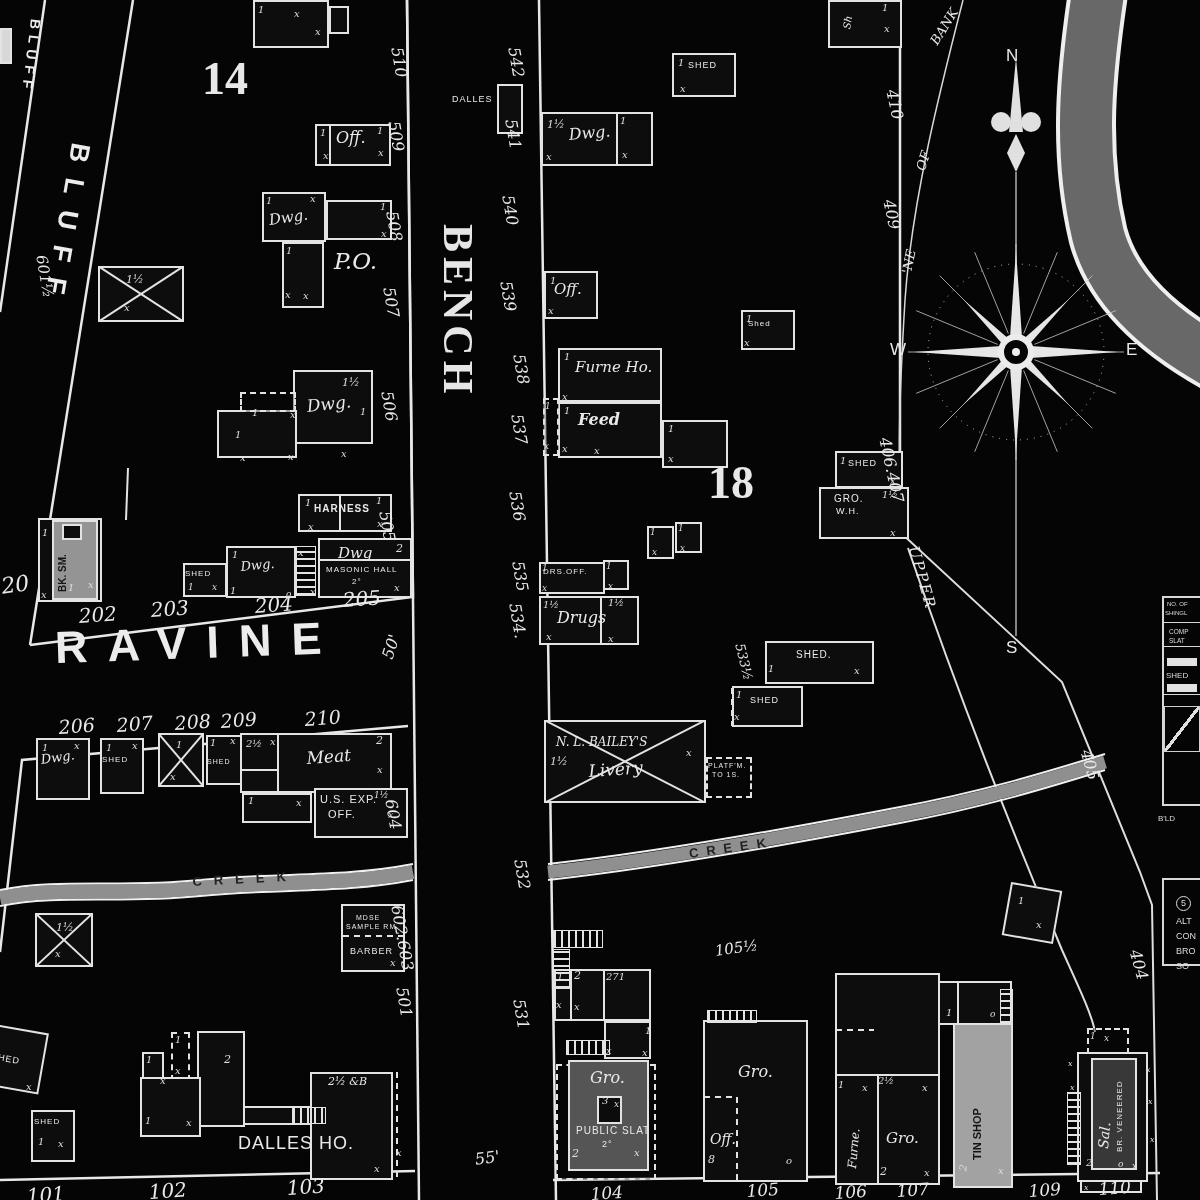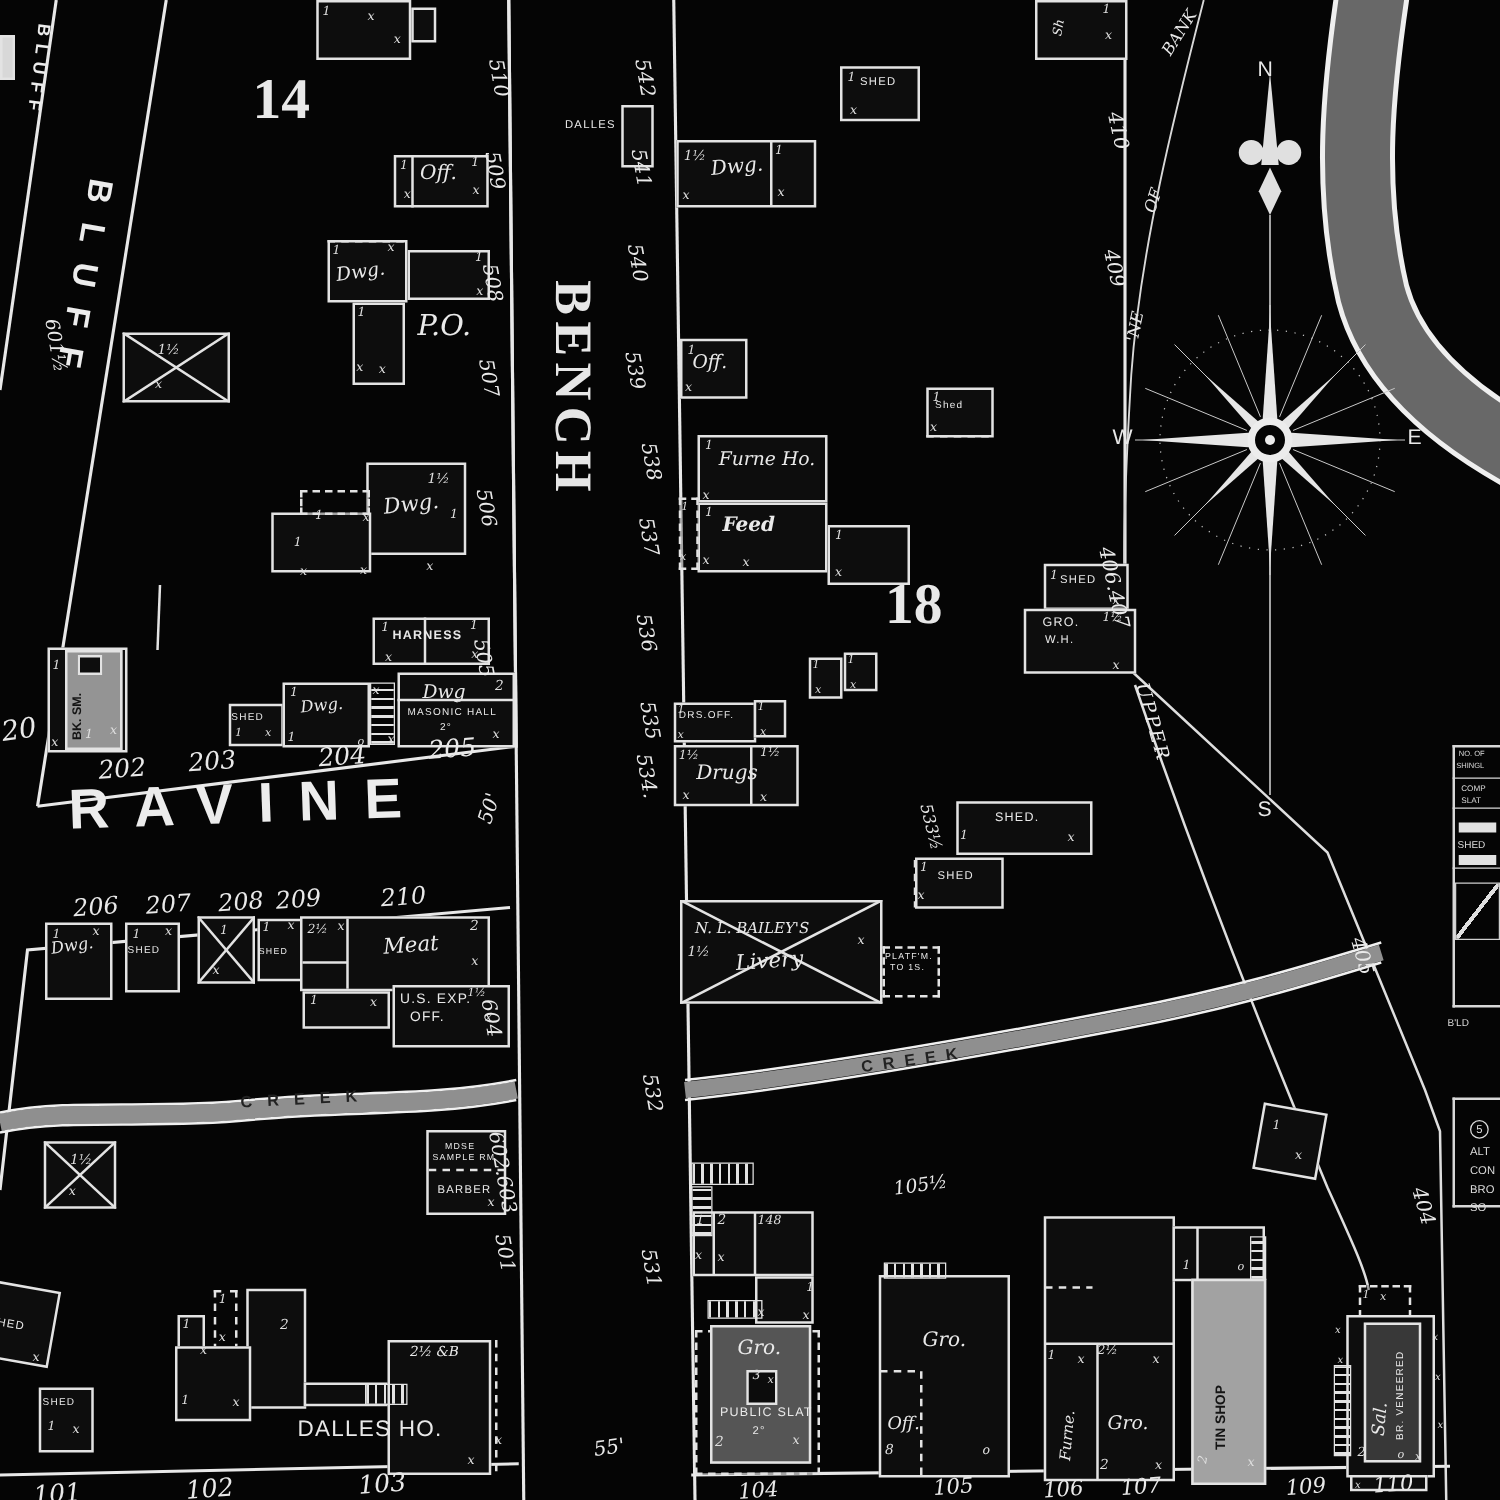--- a/index.html
+++ b/index.html
@@ -497,21 +497,21 @@
     <span class="t t-m" style="left: 608px; top: 598px; font-size: 10px;">1½</span>
     <span class="t t-m" style="left: 546px; top: 632px; font-size: 10px;">x</span>
     <span class="t t-m" style="left: 608px; top: 634px; font-size: 10px;">x</span>
     <span class="t t-m" style="left: 768px; top: 664px; font-size: 10px;">1</span>
     <span class="t t-m" style="left: 854px; top: 666px; font-size: 10px;">x</span>
     <span class="t t-m" style="left: 736px; top: 690px; font-size: 10px;">1</span>
     <span class="t t-m" style="left: 734px; top: 712px; font-size: 10px;">x</span>
     <span class="t t-m" style="left: 686px; top: 748px; font-size: 10px;">x</span>
     <span class="t t-m" style="left: 557px; top: 972px; font-size: 10px;">1</span>
     <span class="t t-m" style="left: 574px; top: 970px; font-size: 11px;">2</span>
-    <span class="t t-m" style="left: 606px; top: 972px; font-size: 10px;">148</span>
+    <span class="t t-m" style="left: 606px; top: 972px; font-size: 10px;">271</span>
     <span class="t t-m" style="left: 556px; top: 1000px; font-size: 10px;">x</span>
     <span class="t t-m" style="left: 574px; top: 1002px; font-size: 10px;">x</span>
     <span class="t t-m" style="left: 606px; top: 1046px; font-size: 10px;">x</span>
     <span class="t t-m" style="left: 642px; top: 1048px; font-size: 10px;">x</span>
     <span class="t t-m" style="left: 645px; top: 1026px; font-size: 10px;">1</span>
     <span class="t t-m" style="left: 602px; top: 1096px; font-size: 10px;">3</span>
     <span class="t t-m" style="left: 614px; top: 1100px; font-size: 9px;">x</span>
     <span class="t t-m" style="left: 572px; top: 1148px; font-size: 11px;">2</span>
     <span class="t t-m" style="left: 634px; top: 1148px; font-size: 10px;">x</span>
     <span class="t t-m" style="left: 708px; top: 1154px; font-size: 11px;">8</span>

